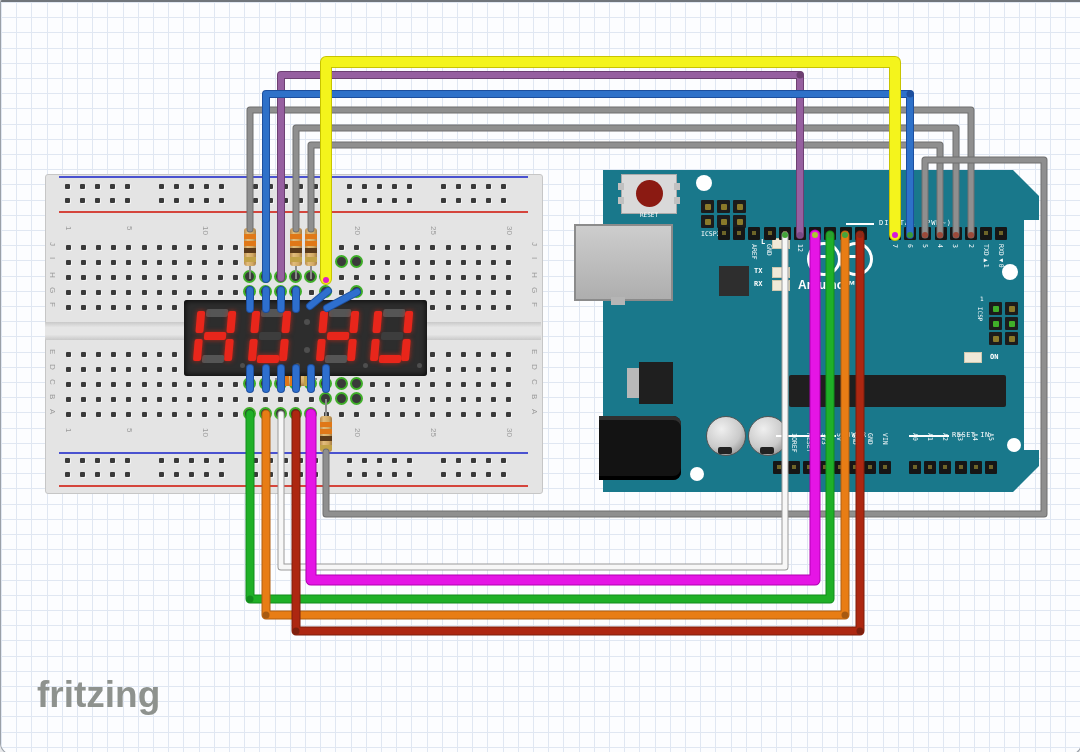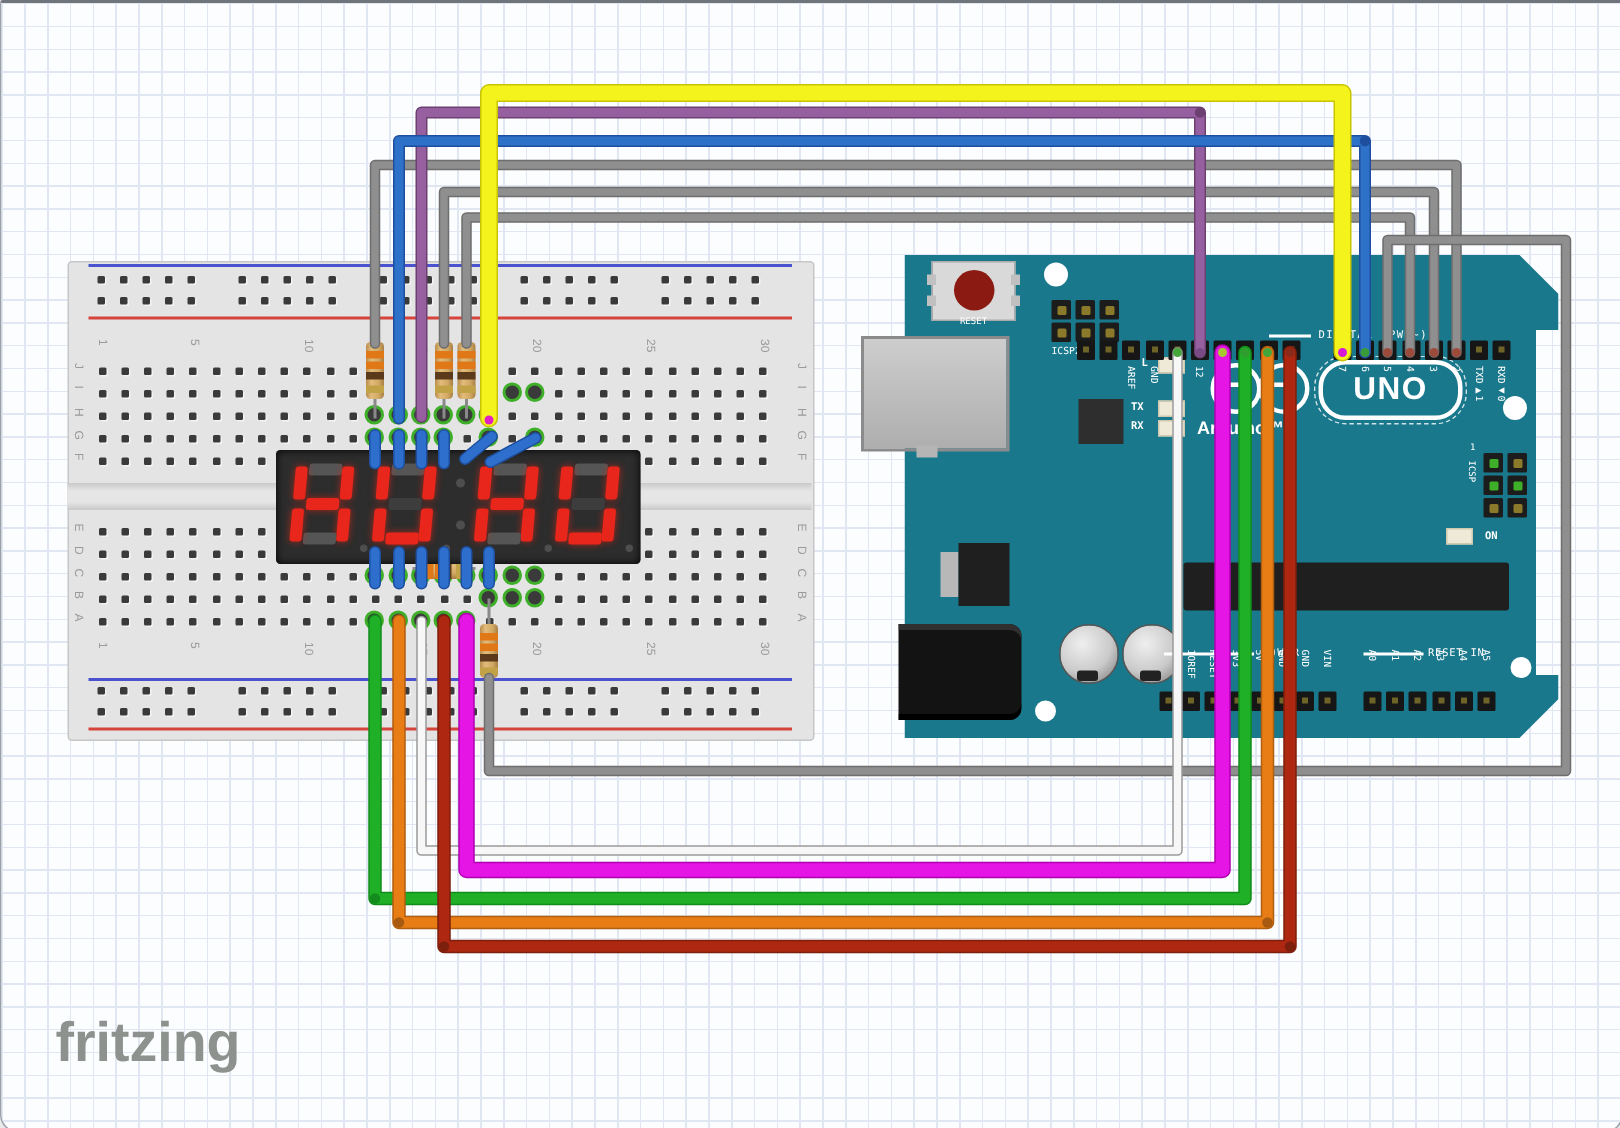--- a/index.html
+++ b/index.html
@@ -669,21 +669,20 @@
         <div class="abs" style="left: 963px; top: 350px; width: 16px; height: 9px; background: rgb(239, 233, 216); border: 1px solid rgb(207, 201, 176);"></div>
         <div class="abs silk" style="left: 760px; top: 236px; font-size: 7px; font-weight: bold;">L</div>
         <div class="abs silk" style="left: 753px; top: 265px; font-size: 7px; font-weight: bold;">TX</div>
         <div class="abs silk" style="left: 753px; top: 278px; font-size: 7px; font-weight: bold;">RX</div>
         <div class="abs silk" style="left: 989px; top: 351px; font-size: 7px; font-weight: bold;">ON</div>
         <div class="abs" style="left: 806px; top: 240px; width: 28px; height: 28px; border-radius: 50%; border: 3.5px solid rgb(255, 255, 255);"></div>
         <div class="abs" style="left: 814px; top: 252.5px; width: 12px; height: 3px; background: rgb(255, 255, 255);"></div>
         <div class="abs" style="left: 838px; top: 240px; width: 28px; height: 28px; border-radius: 50%; border: 3.5px solid rgb(255, 255, 255);"></div>
         <div class="abs" style="left: 846px; top: 252.5px; width: 12px; height: 3px; background: rgb(255, 255, 255);"></div>
         <div class="abs silk" style="left: 797px; top: 276px; font-size: 12px; font-weight: bold; font-family: &quot;Liberation Sans&quot;, sans-serif;">Arduino™</div>
-        <div class="abs" style="left: 878px; top: 238px; width: 90px; height: 34px; border: 3px solid rgb(255, 255, 255); border-radius: 18px; outline: rgba(255, 255, 255, 0.8) dashed 1px; outline-offset: 2px; text-align: center; line-height: 34px; font-size: 21px; font-weight: bold; color: rgb(255, 255, 255); letter-spacing: 1px;">UNO</div>
         <div class="abs" style="left: 845px; top: 221px; width: 28px; height: 1.5px; background: rgb(255, 255, 255);"></div>
         <div class="abs silk" style="left: 878px; top: 217px; font-size: 7px; letter-spacing: 1px;">DIGITAL (PWM~)</div>
         <div class="abs" style="left: 775px; top: 433px; width: 60px; height: 1.5px; background: rgb(255, 255, 255);"></div>
         <div class="abs silk" style="left: 840px; top: 429px; font-size: 7px; letter-spacing: 1px;">POWER</div>
         <div class="abs" style="left: 908px; top: 433px; width: 40px; height: 1.5px; background: rgb(255, 255, 255);"></div>
         <div class="abs silk" style="left: 951px; top: 429px; font-size: 7px; letter-spacing: 0.5px;">RESET IN</div>
         <div class="abs pin-sq" style="left: 717px; top: 224.5px;"></div>
         <div class="abs pin-sq" style="left: 732.2px; top: 224.5px;"></div>
         <div class="abs pin-sq" style="left: 747.4px; top: 224.5px;"></div>
         <div class="abs pinlabel" style="left: 749.4px; top: 242px; height: 30px;">AREF</div>

